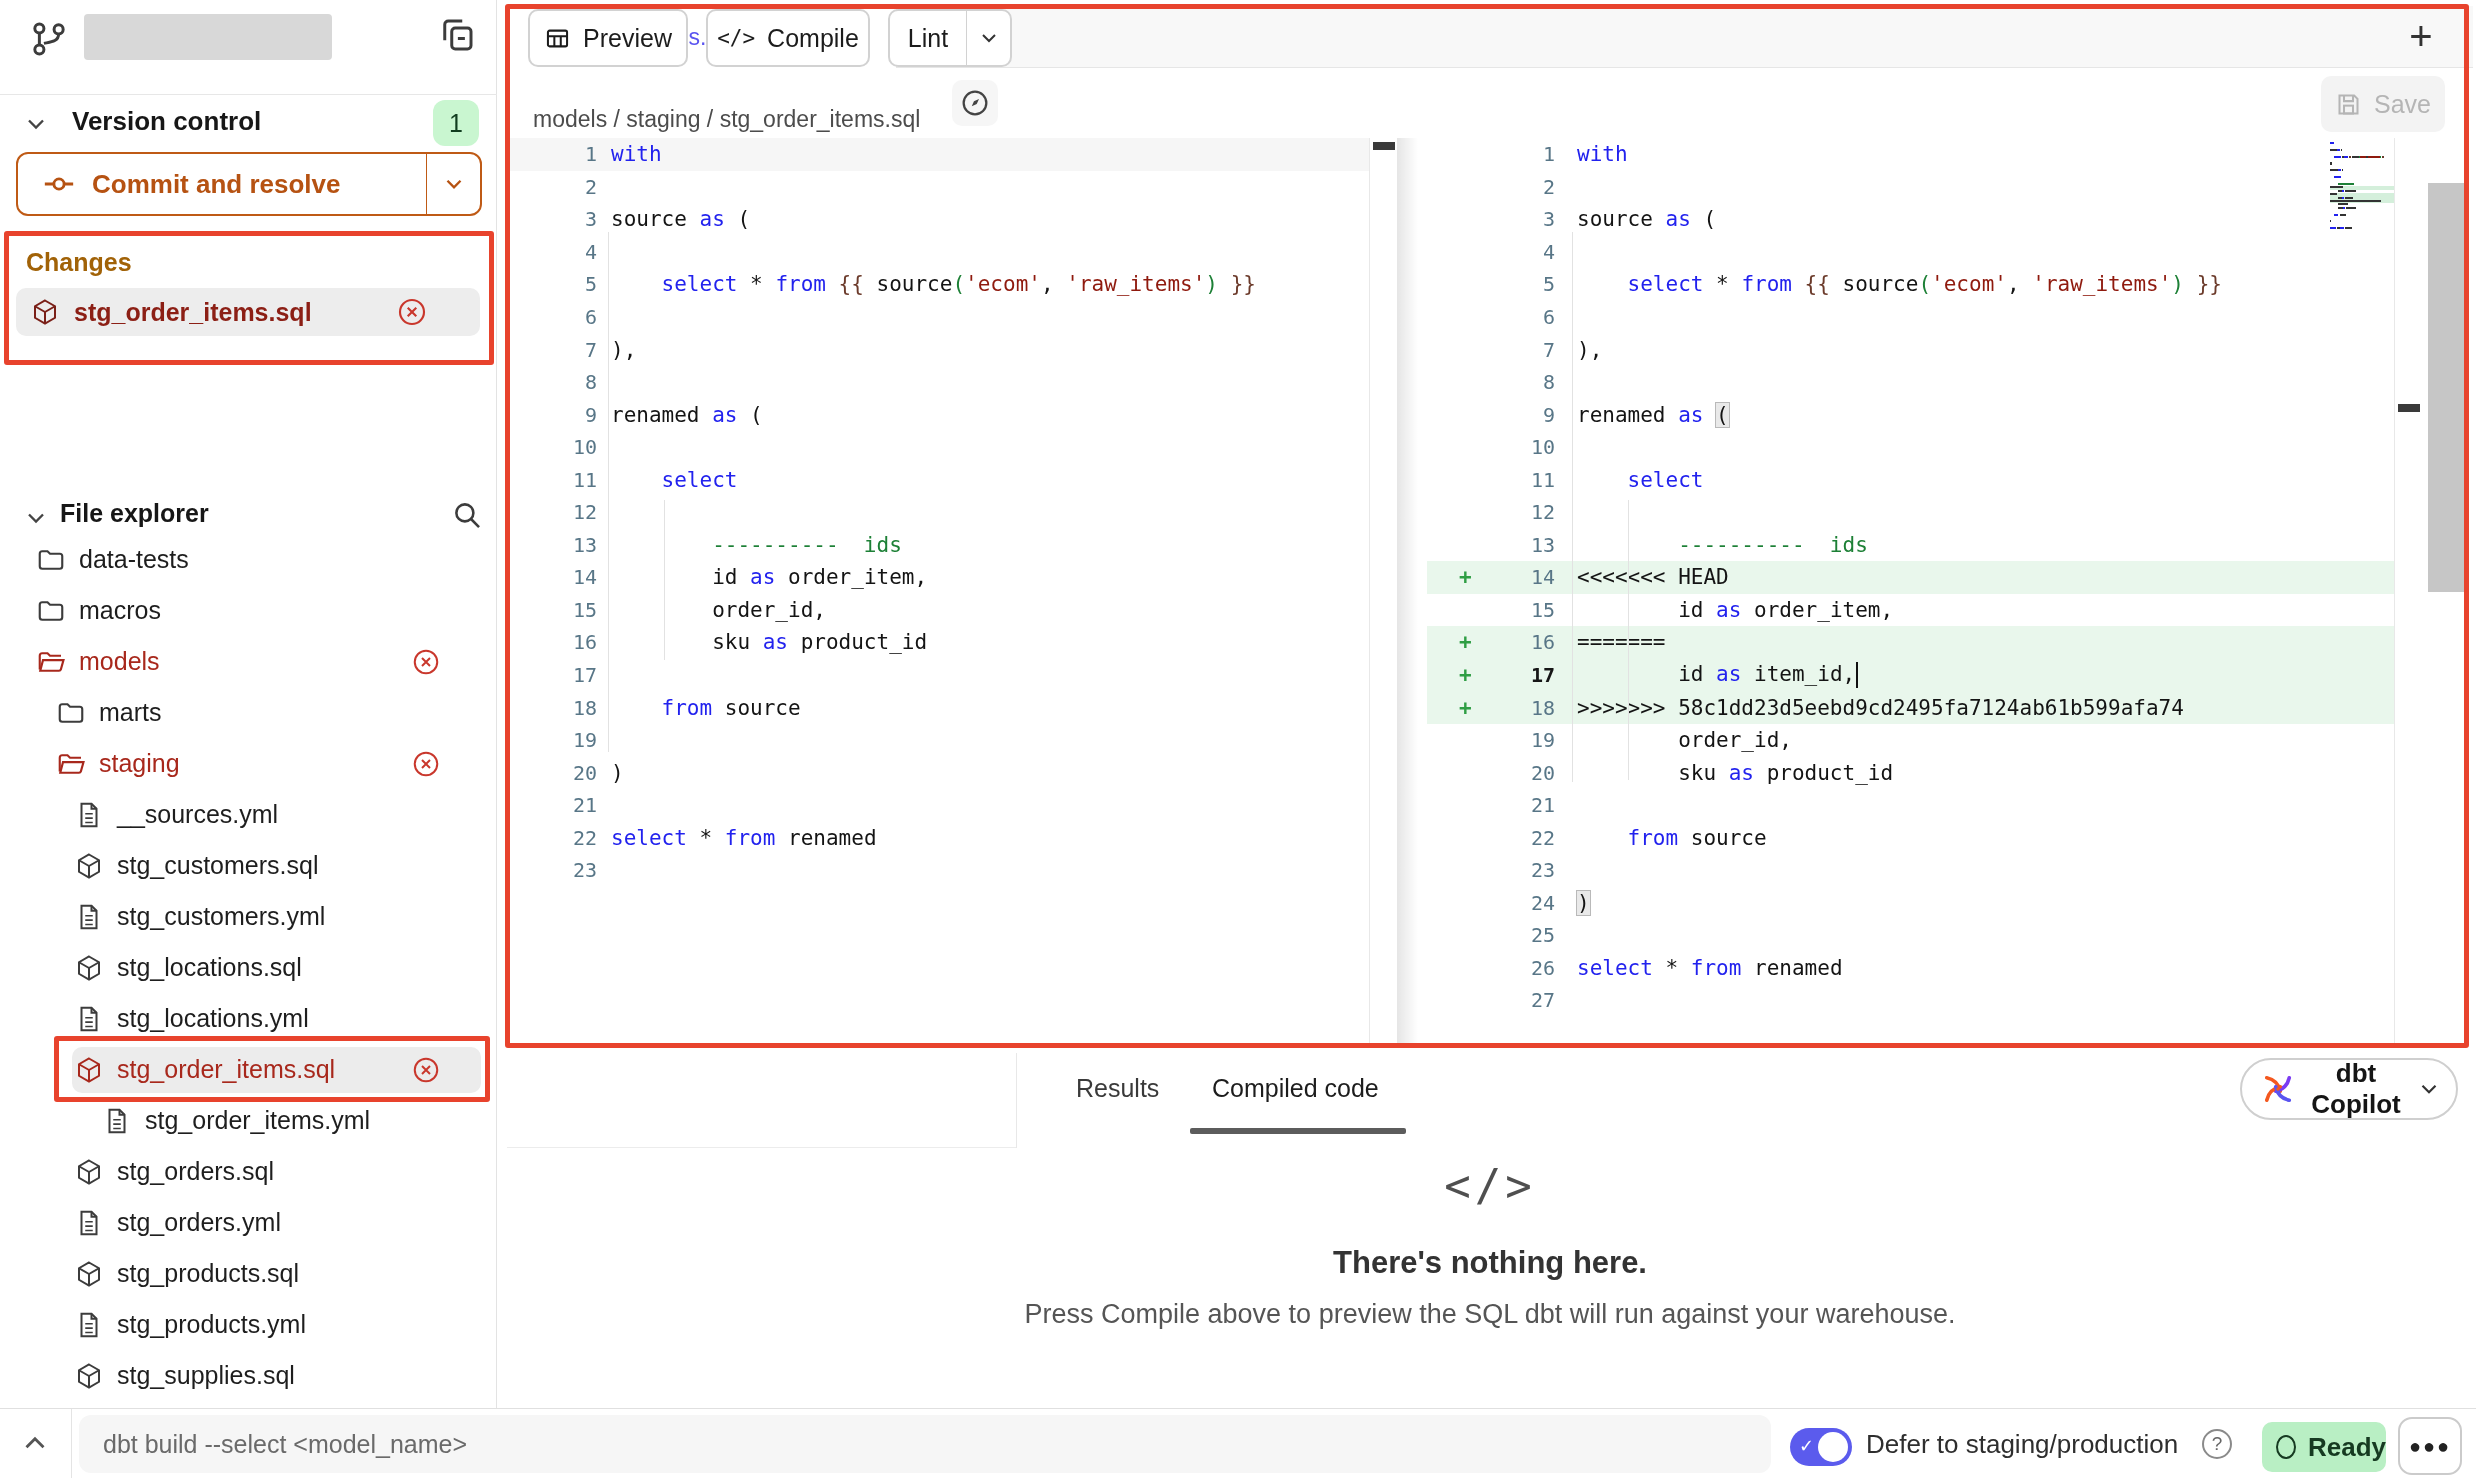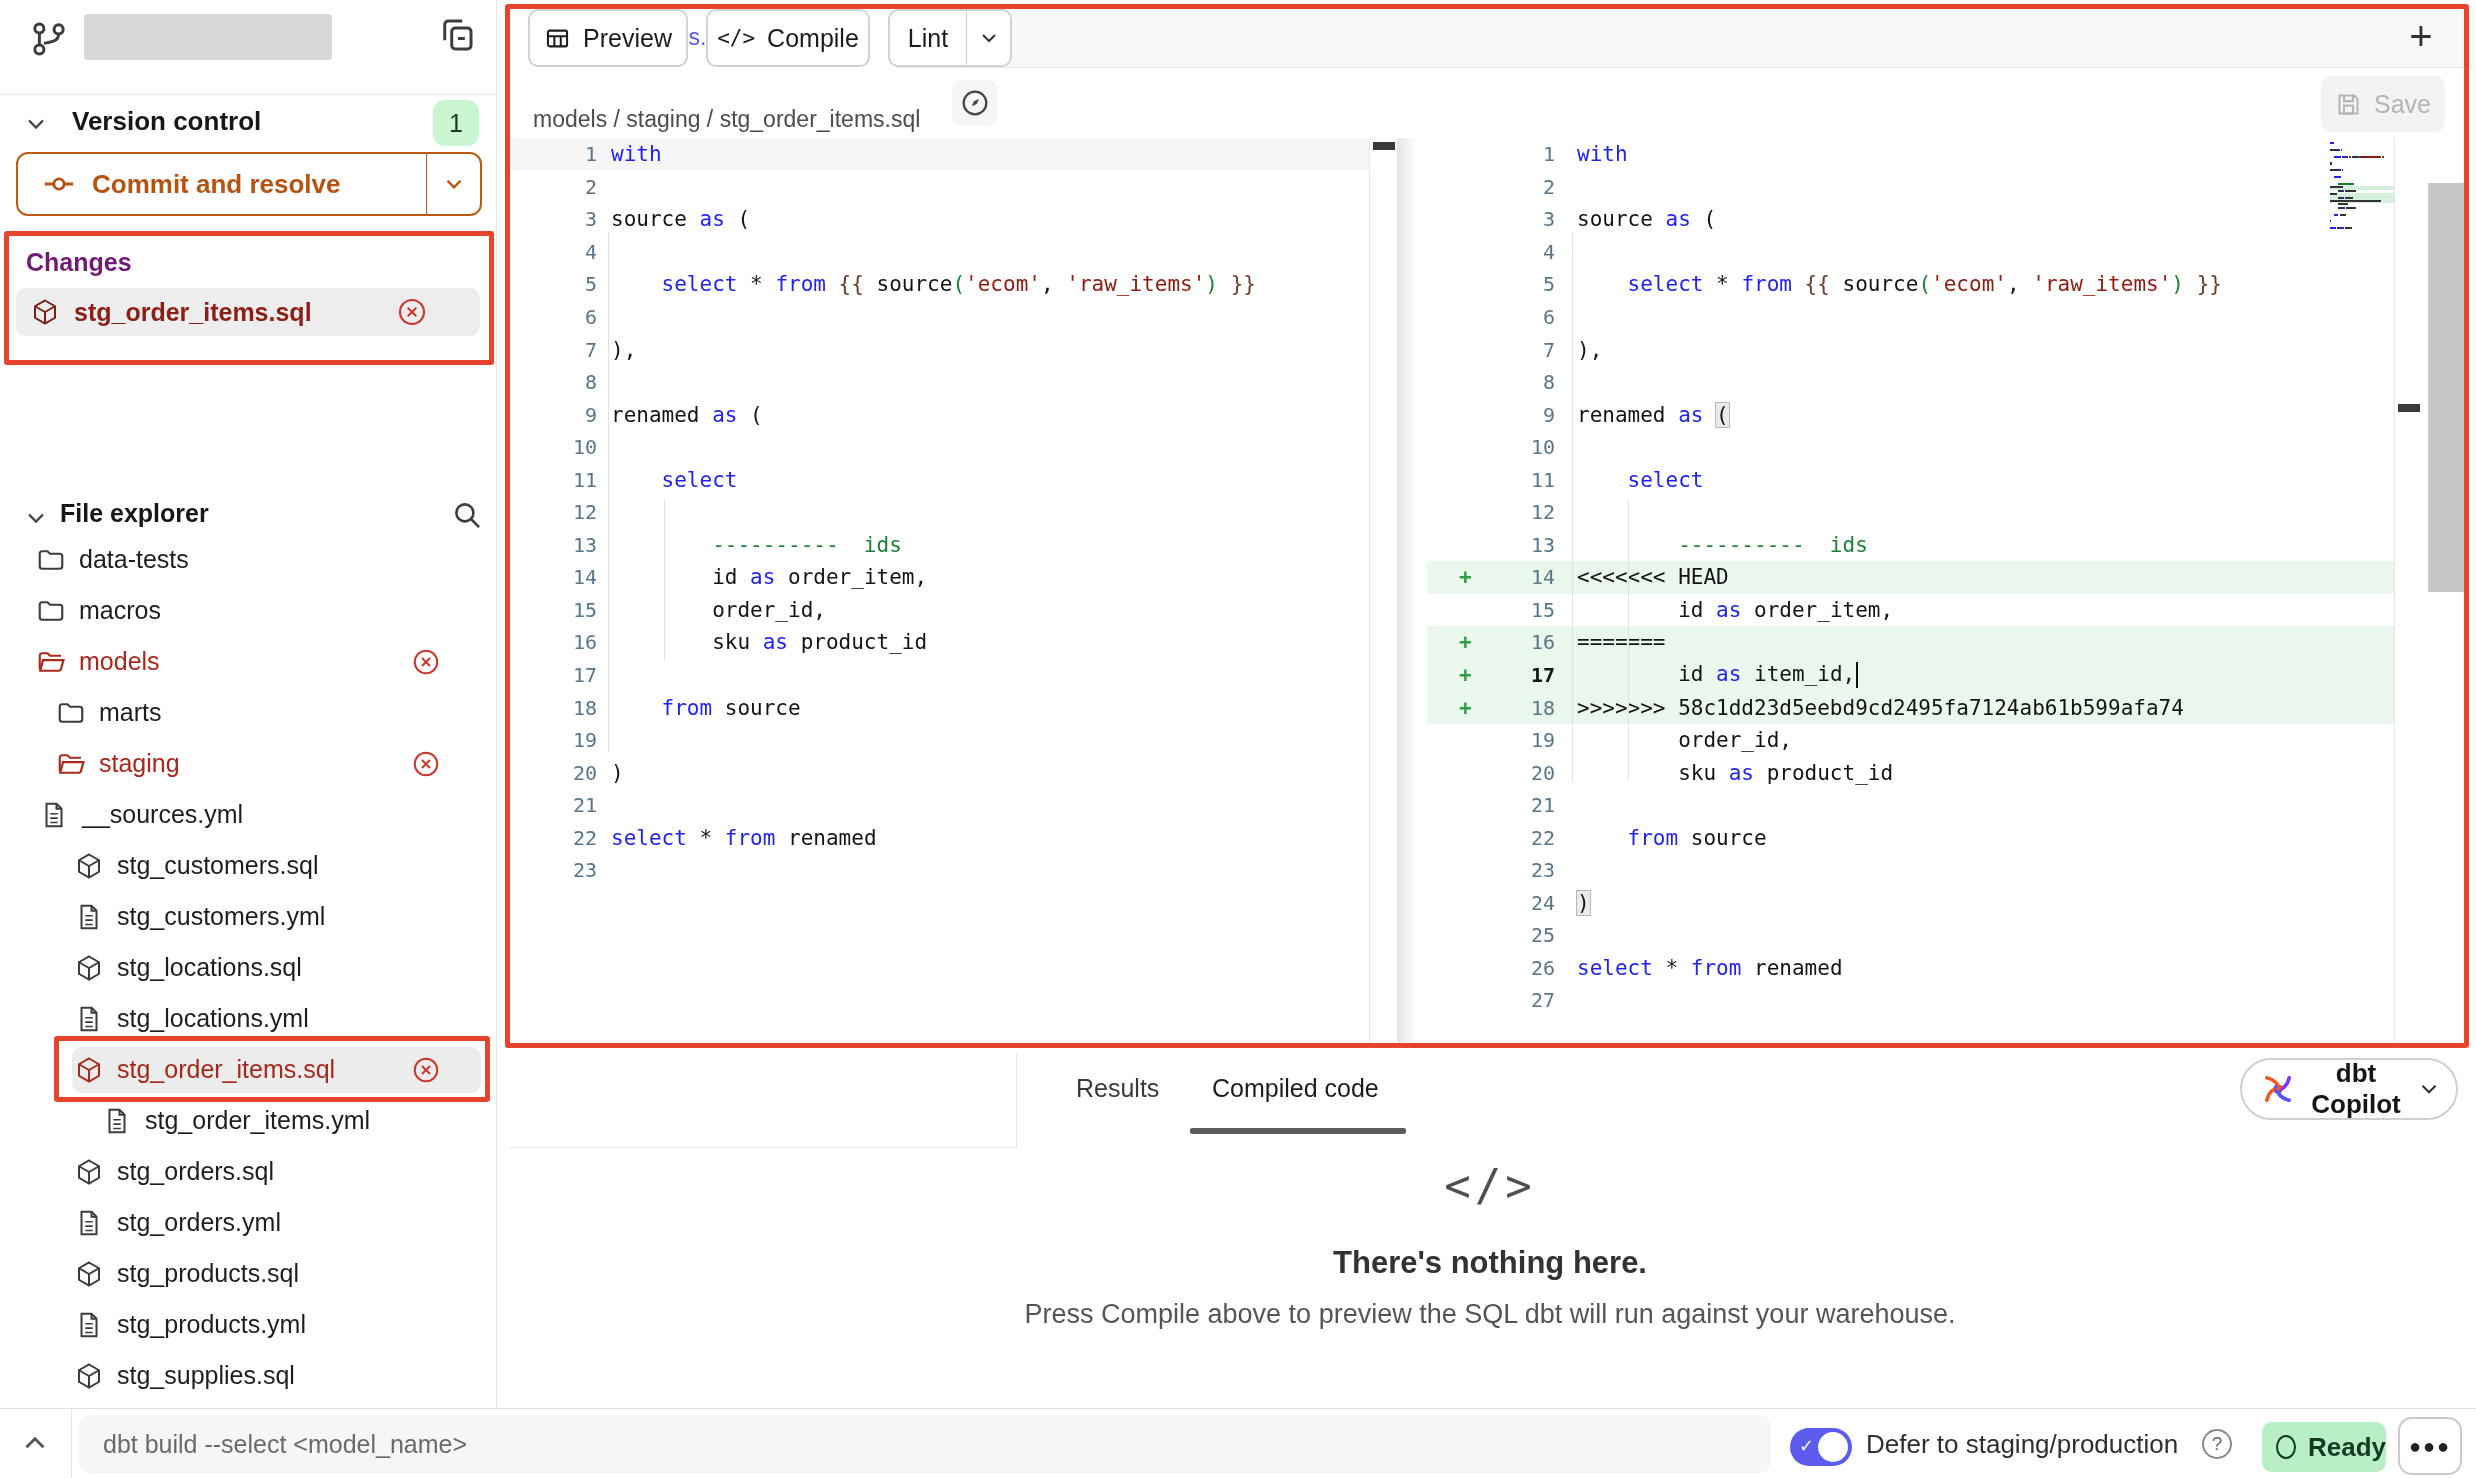--- a/index.html
+++ b/index.html
@@ -169,21 +169,21 @@
         </span>
         <span>Commit and resolve</span>
       </div>
       <div class="commit-caret">
         <svg width="26" height="26" viewBox="0 0 24 24" fill="none" stroke="#b65212" stroke-width="2.2">
             <polyline points="6 9 12 15 18 9"></polyline>
           </svg>
       </div>
     </div>
 
-    <div class="abs" style="left:26px;top:248px;font-size:25px;font-weight:700;color:#701a75">Changes</div>
+    <div class="abs" style="left:26px;top:248px;font-size:25px;font-weight:700;color:#a16207">Changes</div>
     <div class="pill-row" style="top:288px">
       <span style="width:30px;height:30px;color:#7a2018">
         <svg width="30" height="30" viewBox="0 0 24 24" fill="none" stroke="currentColor" stroke-width="1.6">
             <path d="M12 2.8l8 4.6v9.2l-8 4.6-8-4.6V7.4z"></path>
             <path d="M12 12l8-4.6M12 12L4 7.4M12 12v9.2"></path>
           </svg>
       </span>
       <span class="lbl">stg_order_items.sql</span>
       <span class="spacer"></span>
       <span class="cx">
@@ -265,21 +265,21 @@
             </span>
             <span class="fe-lbl">staging</span>
             <span class="fe-x">
               <svg width="30" height="30" viewBox="0 0 24 24" fill="none" stroke="currentColor" stroke-width="1.6">
                 <circle cx="12" cy="12" r="9"></circle>
                 <path d="M8.8 8.8l6.4 6.4M15.2 8.8l-6.4 6.4"></path>
               </svg>
             </span>
           </div>
         </div>
-        <div class="fe-row" style="padding-left: 37px;">
+        <div class="fe-row" style="padding-left: 72px;">
           <div class="fe-pill">
             <span class="fe-ic">
               <svg width="30" height="30" viewBox="0 0 24 24" fill="none" stroke="currentColor" stroke-width="1.6">
                 <path d="M6 3h8l4 4v14H6z"></path>
                 <path d="M14 3v4h4"></path>
                 <path d="M9 11h6M9 14.5h6M9 18h6" stroke-width="1.3"></path>
               </svg>
             </span>
             <span class="fe-lbl">__sources.yml</span>
           </div>

